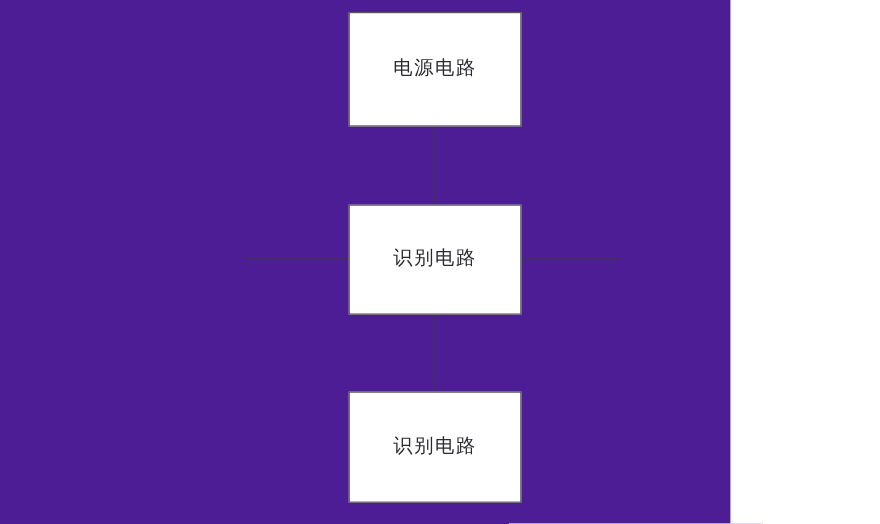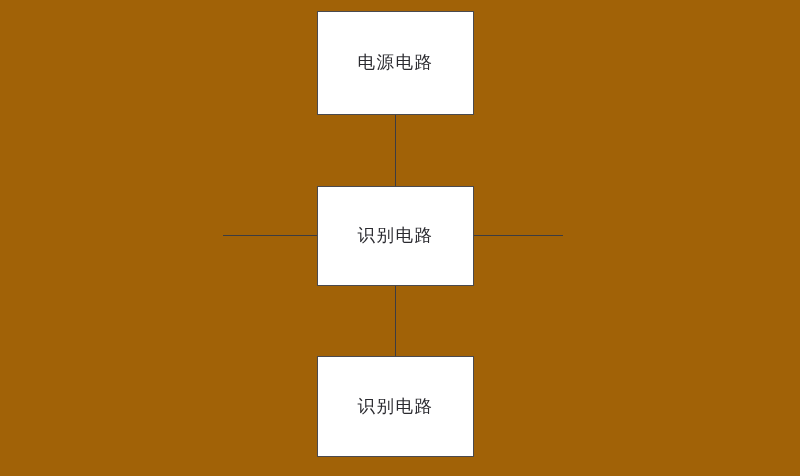--- a/index.html
+++ b/index.html
@@ -6,23 +6,23 @@
   html, body {
     margin: 0;
     padding: 0;
     background: #ffffff;
   }
   body {
     font-family: "DejaVu Sans", "Liberation Sans", sans-serif;
   }
   #diagram-canvas {
     position: relative;
-    width: 800px;
+    width: 664px;
     height: 476px;
-    background: #a16207;
+    background: #4c1d95;
     overflow: hidden;
   }
   .block {
     position: absolute;
     box-sizing: border-box;
     border: 1.4px solid #4a4a4f;
     background: #ffffff;
     display: flex;
     align-items: center;
     justify-content: center;

